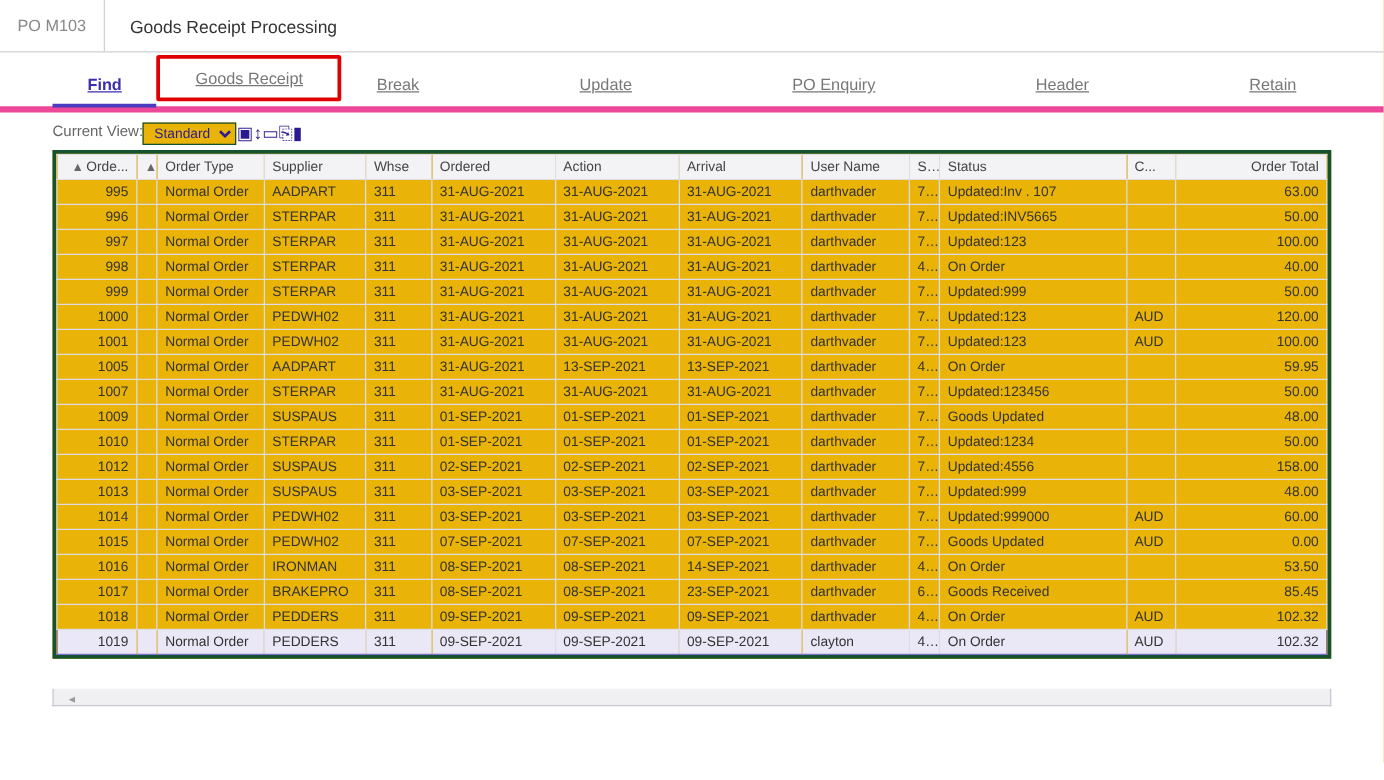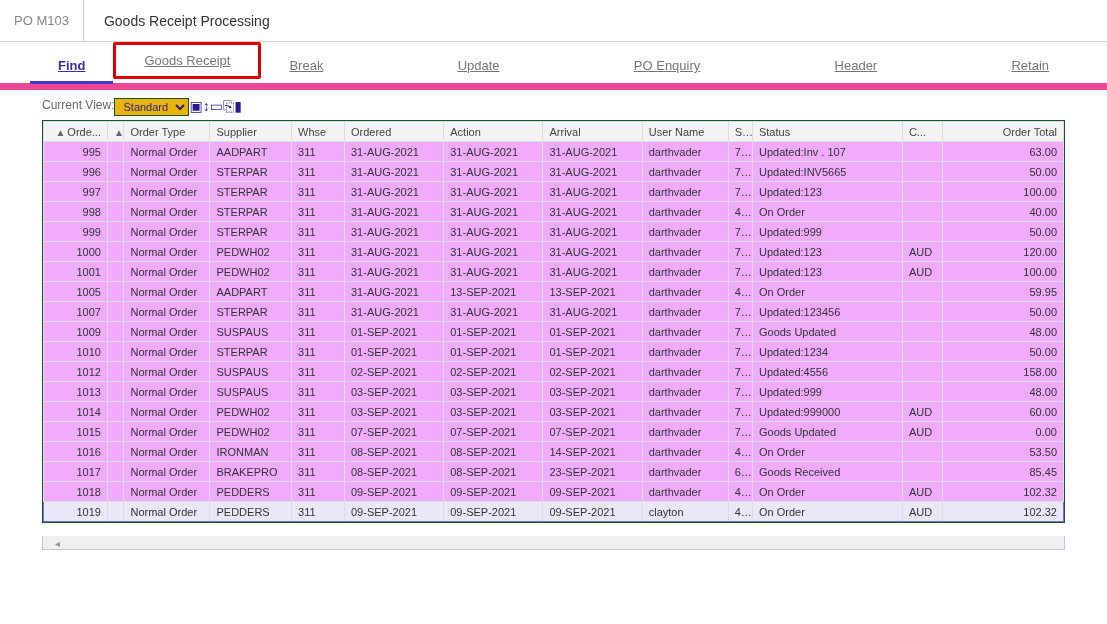--- a/index.html
+++ b/index.html
@@ -1,29 +1,29 @@
 <!DOCTYPE html>
 <html><head>
   <meta charset="utf-8">
   <style>
     * { box-sizing: border-box; margin: 0; padding: 0; }
     body { font-family: Arial, sans-serif; font-size: 12px; color: #333; background: #fff; width: 1107px; }
     .top-bar { display: flex; align-items: center; border-bottom: 1px solid #d0d0d4; height: 42px; }
     .app-code { color: #888; font-size: 13px; padding: 0 14px; border-right: 1px solid #d0d0d4; height: 100%; display: flex; align-items: center; }
     .app-title { color: #333; font-size: 14px; padding: 0 20px; }
-    .tabs { display: flex; border-bottom: 7px solid #ec4899; padding: 0 30px; height: 48px; align-items: flex-end; position: relative; }
+    .tabs { display: flex; border-bottom: 5px solid #ec4899; padding: 0 42px; height: 48px; align-items: flex-end; position: relative; }
     .tab { flex: none; text-align: center; font-size: 13px; color: #777; padding: 0 28px 10px 28px; cursor: pointer; text-decoration: underline; position: relative; }
     .tab.active { color: #3b2eae; font-weight: bold; text-decoration: underline; }
     .tab.active::after { content: ''; position: absolute; bottom: -1px; left: 0; right: 0; height: 3px; background: #4b3bc1; }
     .tab-spacer { flex: 1; }
     .tab.highlight { border: 3px solid #e00000; padding-top: 8px; padding-bottom: 8px; border-radius: 2px; text-decoration: underline; margin-bottom: 4px; }
     .toolbar { display: flex; padding: 8px 42px 4px; font-size: 12px; color: #666; }
     .toolbar select { font-size: 11px; border: 1px solid #14532d; background: #eab308; padding: 1px 4px; color: #2b1a8f; }
     .toolbar .icon { color: #2b1a8f; font-size: 14px; cursor: pointer; }
-    .grid-wrap { margin: 0 42px 13px; border: 1px solid #14532d; overflow-x: auto; background: #f0abfc; }
+    .grid-wrap { margin: 0 42px 24px; border: 3px solid #14532d; overflow-x: auto; background: #eab308; }
     table { border-collapse: collapse; width: 100%; font-size: 11px; table-layout: fixed; }
     th, td { border: 1px solid #dcdce2; padding: 3px 6px; text-align: left; white-space: nowrap; overflow: hidden; text-overflow: ellipsis; height: 20px; }
     th { background: #f3f3f6; font-weight: normal; color: #444; position: sticky; top: 0; }
     td.num, th.num { text-align: right; }
     th .sort { color: #666; margin-right: 2px; font-size: 10px; }
     tr.selected td { background: #eae8f7; border-top-color: #7b6cd0; border-bottom-color: #7b6cd0; }
     tr.selected td:first-child { border-left: 1px solid #7b6cd0; }
     tr.selected td:last-child { border-right: 1px solid #7b6cd0; }
     .hscroll { height: 14px; background: #f0f0f3; margin: 0 42px 20px; border: 1px solid #c8c8d0; border-top: none; position: relative; }
     .hscroll .thumb { position: absolute; left: 12px; top: 2px; width: 10px; height: 10px; color: #999; font-size: 10px; }

